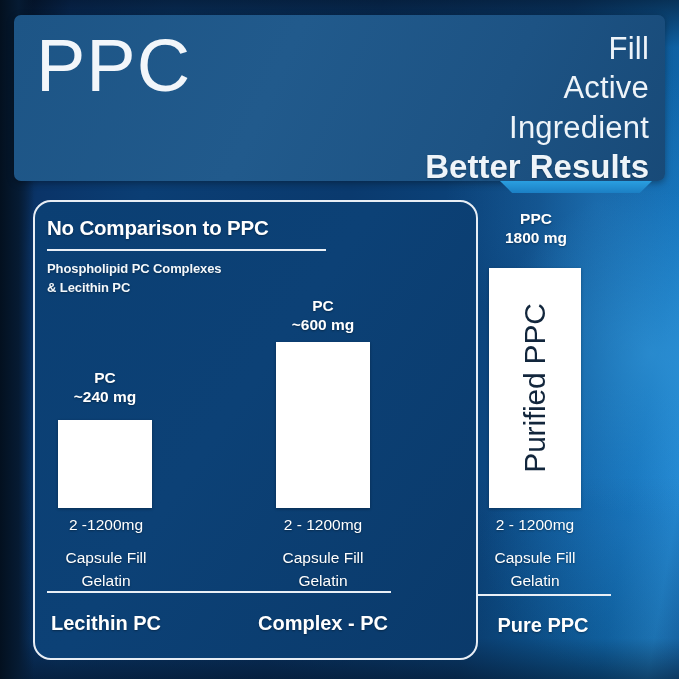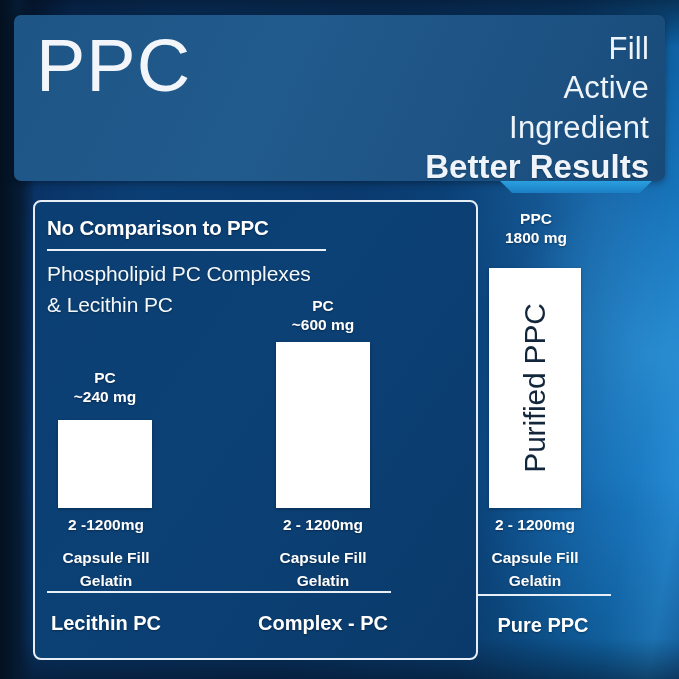--- a/index.html
+++ b/index.html
@@ -109,21 +109,21 @@
   }
 
   
   .panel-left {
     position: absolute;
     left: 33px;
     top: 200px;
     width: 445px;
     height: 460px;
     border: 2px solid #e8eef5;
-    border-radius: 8px;
+    border-radius: 18px;
     background: linear-gradient(125deg, #0b3f73 0%, #0c4176 45%, #0a3a6b 100%);
     box-sizing: border-box;
   }
 
   
   .panel-title {
     position: absolute;
     left: 12px;
     top: 14px;
     font-size: 20.5px;
@@ -137,22 +137,22 @@
     left: 12px;
     top: 47px;
     width: 279px;
     height: 2px;
     background: #e9eff6;
   }
   .panel-sub {
     position: absolute;
     left: 12px;
     top: 57px;
-    font-size: 21px;
-    font-weight: 400;
+    font-size: 13px;
+    font-weight: 700;
     color: #f4f8fb;
     line-height: 1.47;
     letter-spacing: -0.1px;
     text-shadow: 0 1px 2px rgba(0,0,0,0.30);
   }
 
   
   .bar {
     position: absolute;
     background: #ffffff;
@@ -164,21 +164,21 @@
     font-size: 15.5px;
     font-weight: 700;
     color: #ffffff;
     line-height: 1.25;
     text-shadow: 0 1px 2px rgba(0,0,0,0.35);
   }
   .bar-foot {
     position: absolute;
     text-align: center;
     font-size: 15.5px;
-    font-weight: 700;
+    font-weight: 400;
     color: #ffffff;
     line-height: 1.52;
     text-shadow: 0 1px 2px rgba(0,0,0,0.35);
   }
   .bar-label {
     position: absolute;
     text-align: center;
     font-size: 20px;
     font-weight: 700;
     color: #ffffff;

